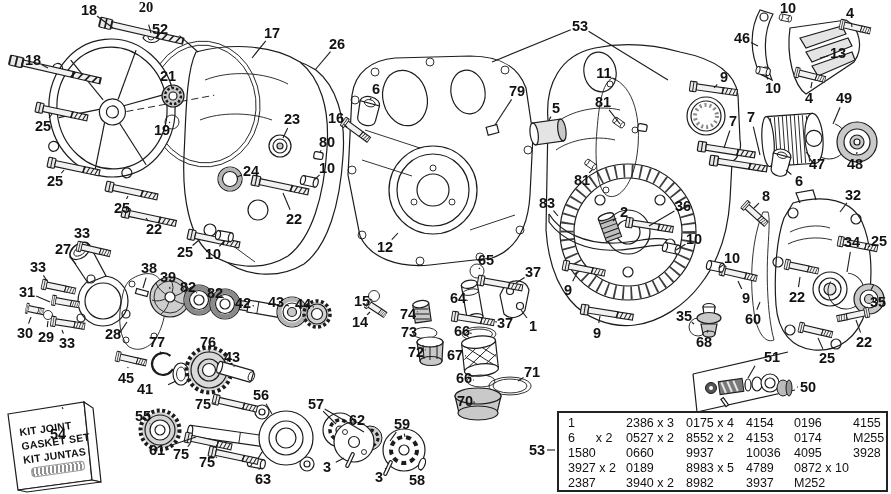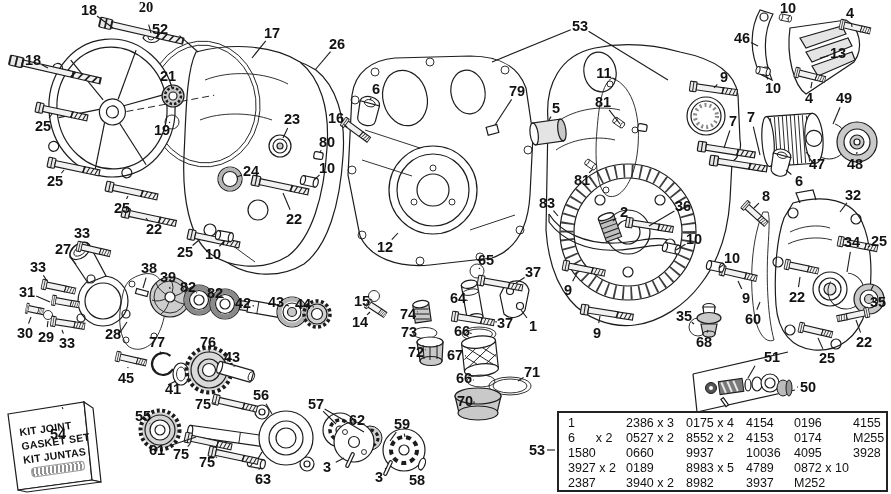--- a/index.html
+++ b/index.html
@@ -758,21 +758,21 @@
       <div class="callout" style="left: 149px; top: 268px;">38</div>
       <div class="callout" style="left: 168px; top: 277px;">39</div>
       <div class="callout" style="left: 188px; top: 287px;">82</div>
       <div class="callout" style="left: 215px; top: 293px;">82</div>
       <div class="callout" style="left: 243px; top: 303px;">42</div>
       <div class="callout" style="left: 276px; top: 302px;">43</div>
       <div class="callout" style="left: 303px; top: 304px;">44</div>
       <div class="callout" style="left: 157px; top: 342px;">77</div>
       <div class="callout" style="left: 208px; top: 342px;">76</div>
       <div class="callout" style="left: 126px; top: 378px;">45</div>
-      <div class="callout" style="left: 173px; top: 389px;">41</div>
+      <div class="callout" style="left: 145px; top: 389px;">41</div>
       <div class="callout" style="left: 232px; top: 357px;">43</div>
       <div class="callout" style="left: 58px; top: 398px; margin-top: 36px;">54</div>
       <div class="callout" style="left: 143px; top: 416px;">55</div>
       <div class="callout" style="left: 157px; top: 450px;">61</div>
       <div class="callout" style="left: 203px; top: 404px;">75</div>
       <div class="callout" style="left: 181px; top: 454px;">75</div>
       <div class="callout" style="left: 207px; top: 462px;">75</div>
       <div class="callout" style="left: 261px; top: 395px;">56</div>
       <div class="callout" style="left: 316px; top: 404px;">57</div>
       <div class="callout" style="left: 263px; top: 479px;">63</div>

